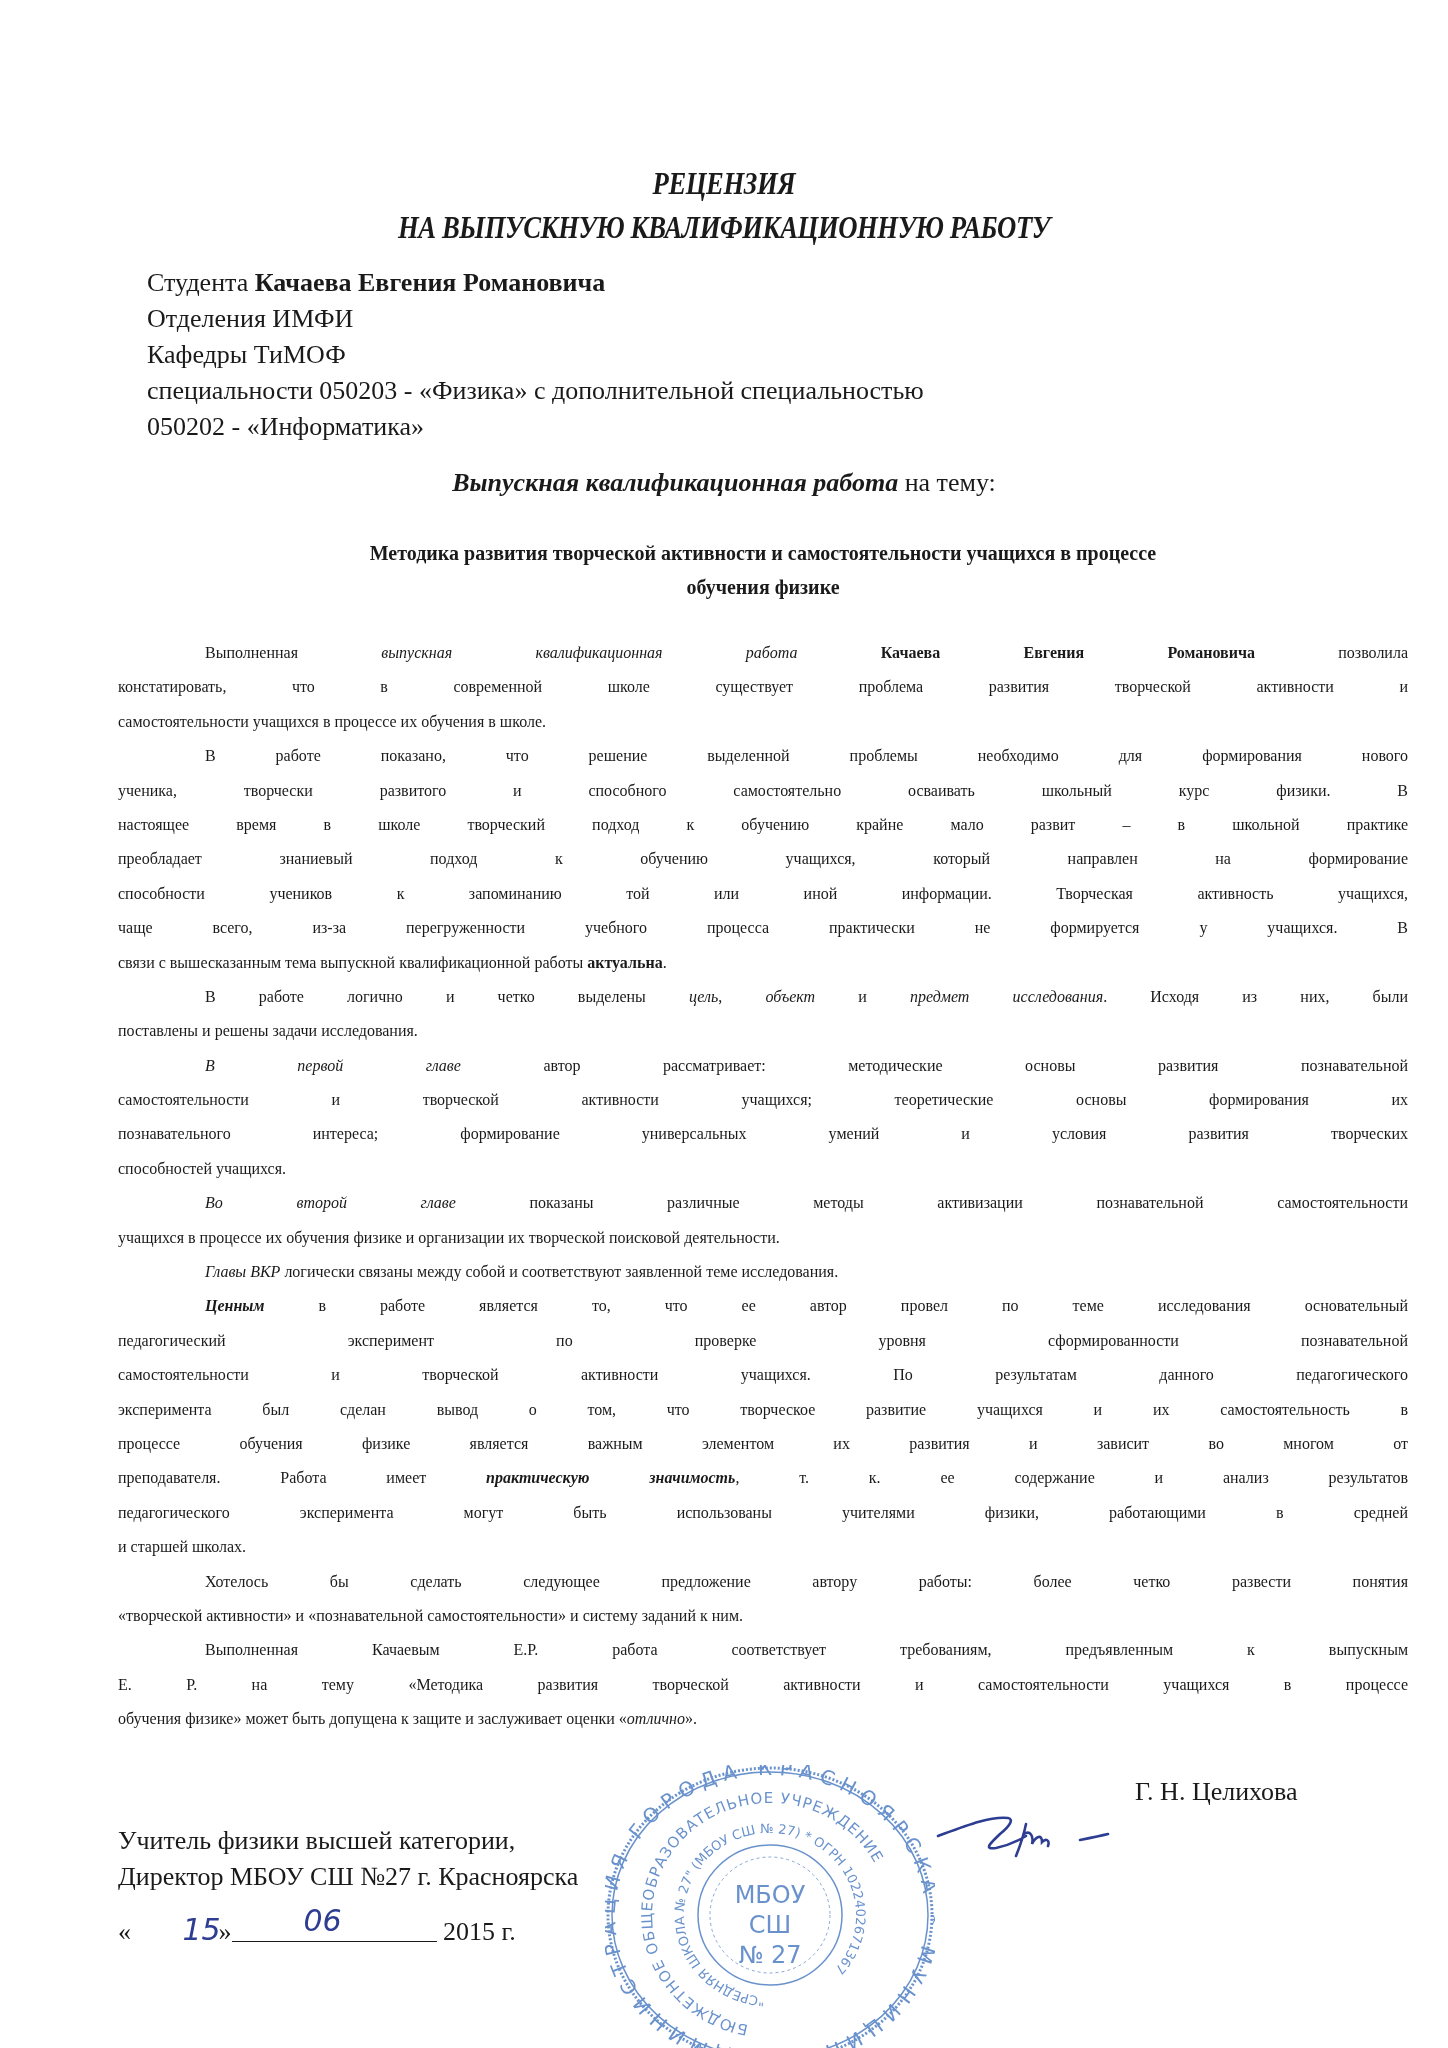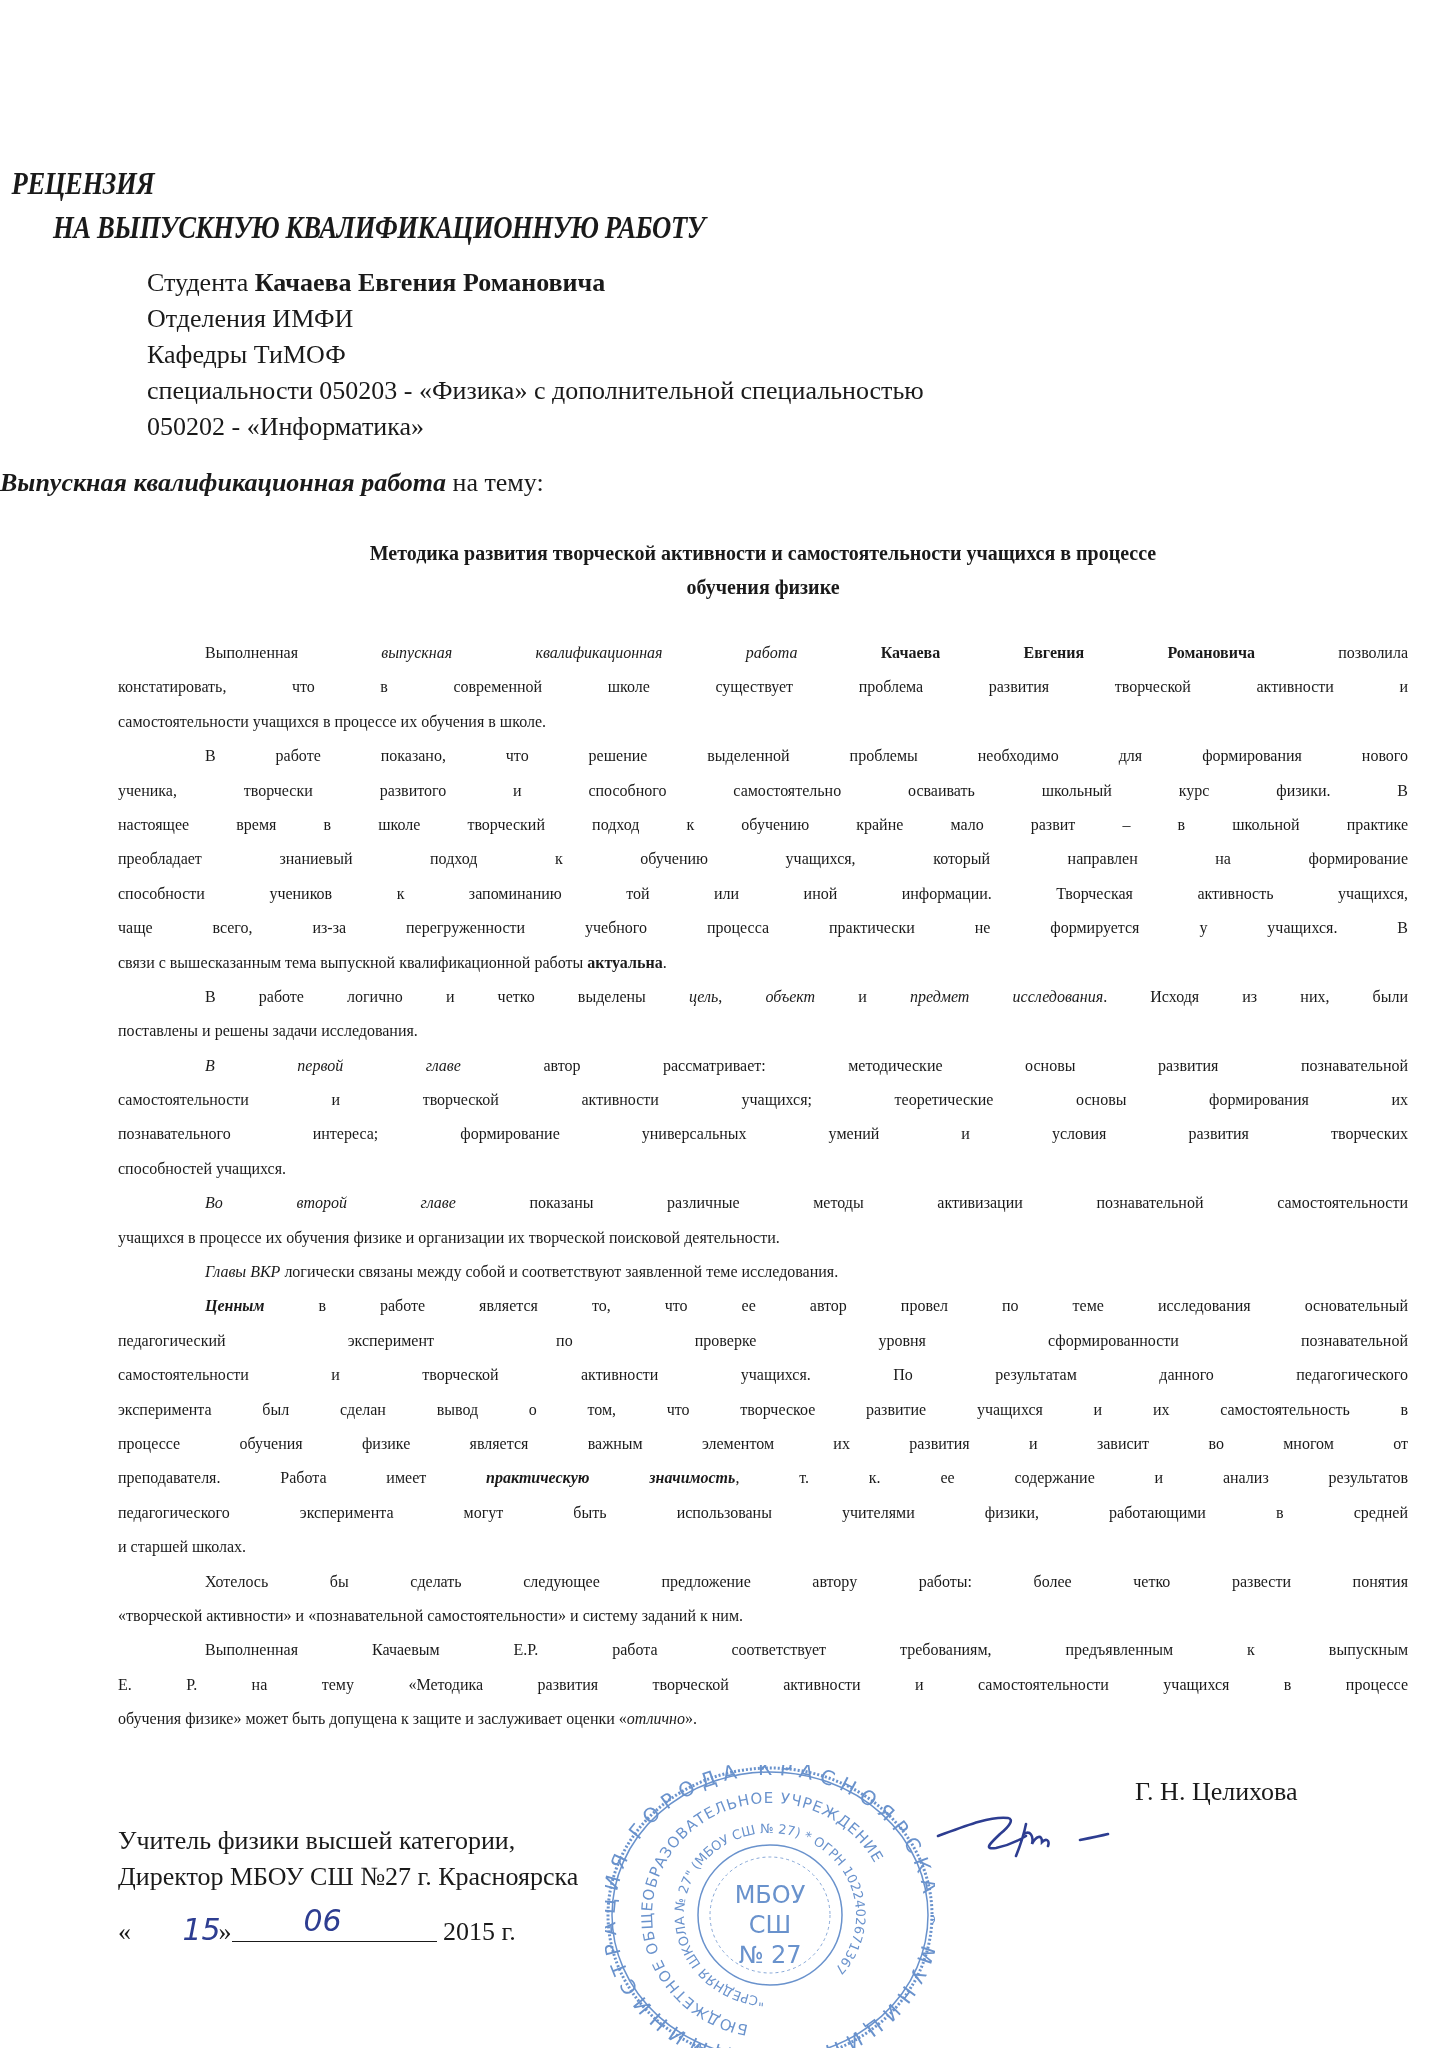--- a/index.html
+++ b/index.html
@@ -2,28 +2,28 @@
 <html><head>
 <meta charset="utf-8">
 <style>
   html, body { margin:0; padding:0; }
   body {
     width:1448px; height:2048px; background:#ffffff; position:relative; overflow:hidden;
     font-family:"Liberation Serif", "DejaVu Serif", serif; color:#1a1a1a;
   }
   .abs { position:absolute; }
   .title {
-    left:0; width:1448px; 
+    left:0; width:1448px; text-align:center;
     font-weight:bold; font-style:italic; font-size:31px; line-height:36px;
     letter-spacing:-0.5px;
   }
   .title span { display:inline-block; transform:scaleX(0.86); transform-origin:center; }
   .hdr { left:118px; font-size:26px; line-height:36px; }
   .hdr div { white-space:nowrap; }
-  .center-line { left:0; width:1448px; text-align:left; font-size:26px; }
+  .center-line { left:0; width:1448px; text-align:center; font-size:26px; }
   .topic { left:118px; width:1290px; text-align:center; font-weight:bold; font-size:20px; line-height:34px; }
   .body { left:118px; width:1290px; font-size:16px; line-height:34.4px; }
   .line { text-align:justify; text-align-last:justify; white-space:nowrap; height:34.4px; overflow:visible; }
   .line.last { text-align-last:left; }
   .line.indent { padding-left:87px; }
   .i { font-style:italic; }
   .b { font-weight:bold; }
   .bi { font-weight:bold; font-style:italic; }
   .sig-text { font-size:26px; line-height:36px; white-space:nowrap; }
   .hand { font-family:"DejaVu Sans", sans-serif; font-style:italic; color:#2d3d91; font-size:30px; }

